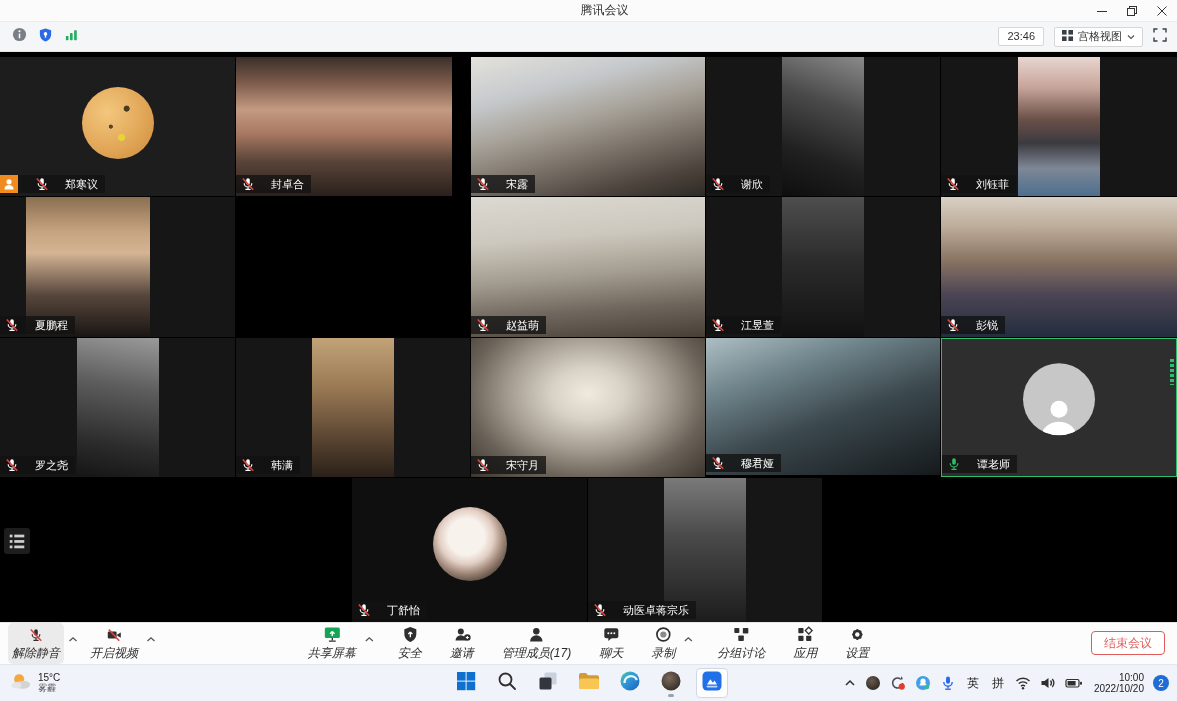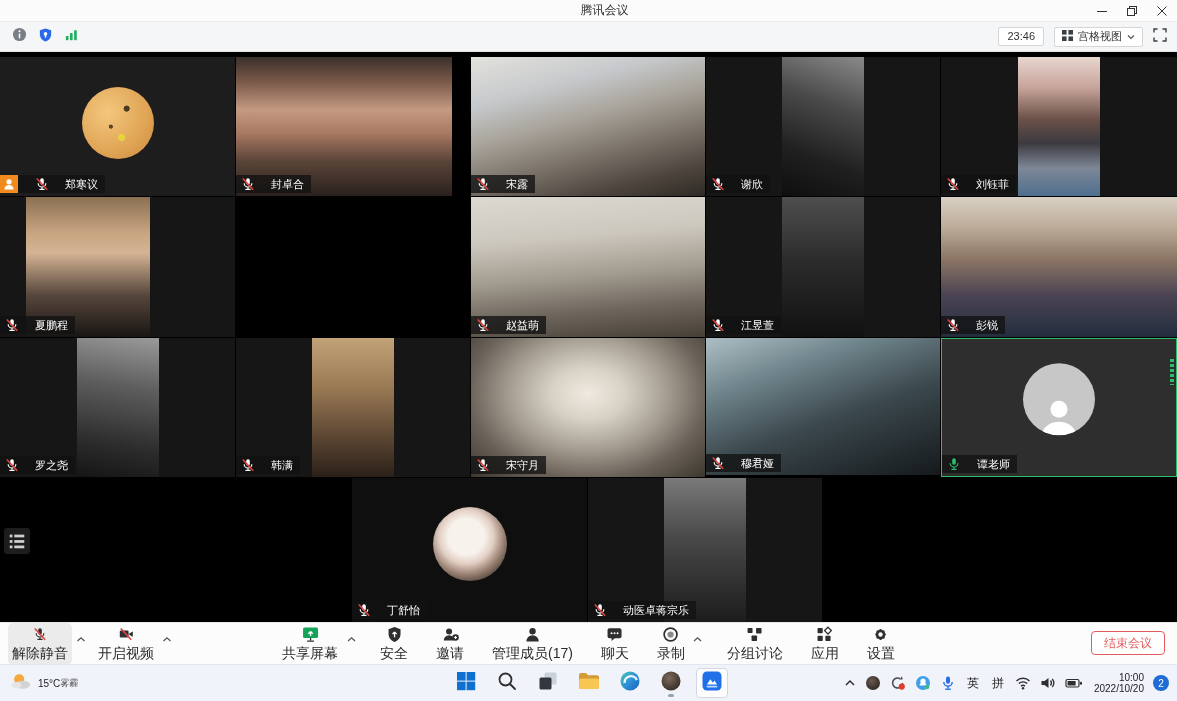--- a/index.html
+++ b/index.html
@@ -78,30 +78,30 @@
 
   
   .toolbar{height:42px;background:#fcfcfc;border-top:1px solid #e6e6e6;position:relative;
     display:flex;align-items:center;}
   .tb-left{display:flex;align-items:flex-start;gap:8px;padding-left:8px;}
   .tb-center{position:absolute;left:50%;transform:translateX(-50%);display:flex;align-items:flex-start;gap:20px;}
   .tb-wrap{display:flex;align-items:flex-start;}
   .tb-item{display:flex;flex-direction:column;align-items:center;gap:1px;padding:2px 4px;border-radius:5px;cursor:default;}
   .tb-item.pressed{background:#ebebeb;}
   .tb-icon{height:19px;display:flex;align-items:center;justify-content:center;}
-  .tb-label{font-size:14px;color:#2b2b2b;white-space:nowrap;}
+  .tb-label{font-size:12px;color:#2b2b2b;white-space:nowrap;font-style:italic;}
   .tb-chevron{margin:6px 0 0 4px;}
   .end-btn{position:absolute;right:12px;top:8px;border:1px solid #e05c5c;color:#e05c5c;background:#fff;
     font-size:12px;border-radius:4px;padding:4px 12px;line-height:14px;}
 
   
   .taskbar{height:37px;background:#f0f3f9;border-top:1px solid #e2e7ef;position:relative;
     display:flex;align-items:center;}
   .tk-weather{display:flex;align-items:center;gap:6px;padding-left:10px;}
-  .tk-wtext{display:flex;flex-direction:row;line-height:11px;}
+  .tk-wtext{display:flex;flex-direction:column;line-height:11px;}
   .tk-temp{font-size:10px;color:#222;}
   .tk-cond{font-size:9px;color:#555;}
   .tk-center{position:absolute;left:50%;transform:translateX(-50%);display:flex;align-items:center;gap:9px;}
   .tk-app{width:32px;height:30px;display:flex;align-items:center;justify-content:center;border-radius:4px;position:relative;}
   .tk-app.active{background:#fdfdfd;border:1px solid #d2d8e2;}
   .tk-app .run-dot{position:absolute;bottom:1px;left:50%;transform:translateX(-50%);
     width:6px;height:3px;border-radius:2px;background:#9aa2ad;}
   .tk-right{position:absolute;right:8px;display:flex;align-items:center;gap:9px;}
   .ime{font-size:12px;color:#222;padding:0 2px;}
   .tk-clock{display:flex;flex-direction:column;align-items:flex-end;line-height:11px;margin-left:2px;}

